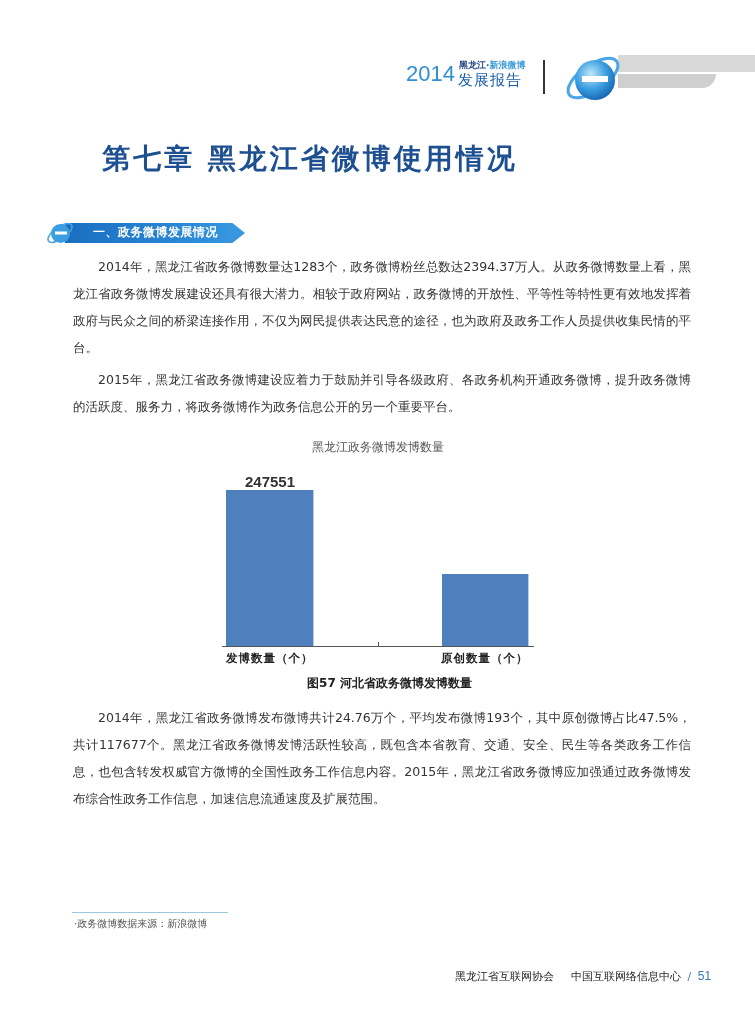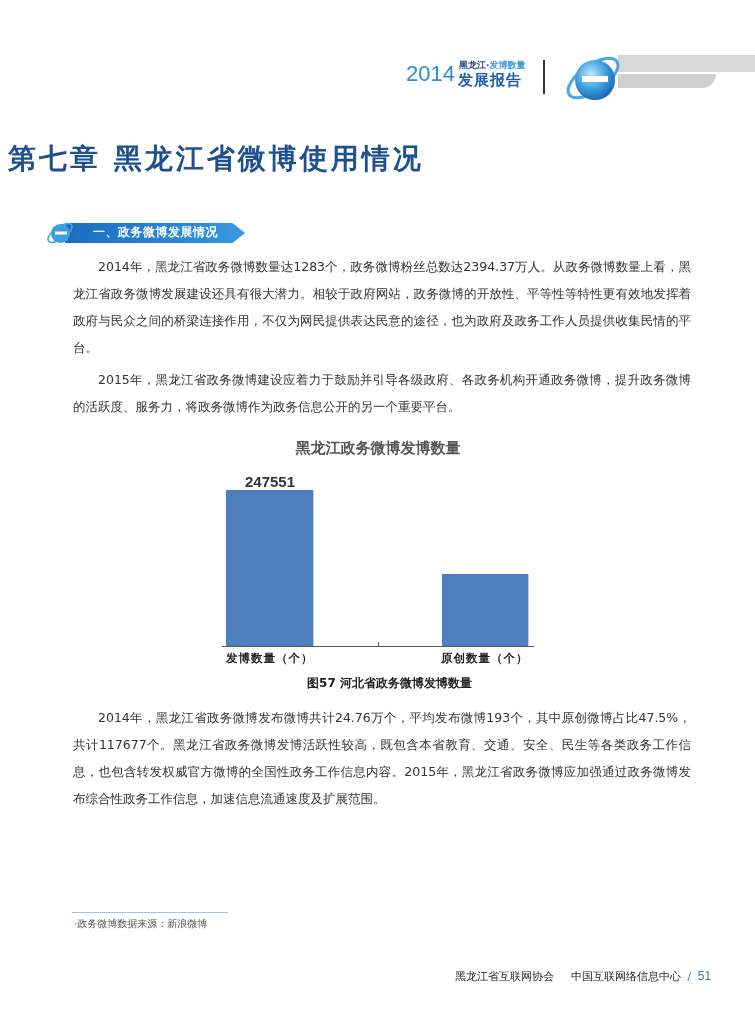--- a/index.html
+++ b/index.html
@@ -4,49 +4,49 @@
 <style>
   html, body { margin:0; padding:0; background:#ffffff; }
   body { width:755px; height:1024px; position:relative; overflow:hidden;
          font-family:"DejaVu Sans", sans-serif; color:#333; }
 
   
   .hdr-year { position:absolute; left:406px; top:61px; font-size:22px; color:#2f8fd0;
               font-family:"Liberation Sans", sans-serif; letter-spacing:0px; }
   .hdr-small { position:absolute; left:459px; top:59px; font-size:9px; color:#2a4e8a; font-weight:bold; white-space:nowrap; }
   .hdr-small .blue { color:#3a9ad8; }
-  .hdr-big { position:absolute; left:458px; top:71px; font-size:15px; color:#1e5ea8; font-weight:bold; letter-spacing:1px; }
+  .hdr-big { position:absolute; left:458px; top:71px; font-size:15px; color:#1e5ea8; font-weight:normal; letter-spacing:1px; }
   .hdr-divider { position:absolute; left:543px; top:60px; width:2px; height:34px; background:#333; }
   .hdr-bar1 { position:absolute; left:618px; top:55px; width:137px; height:17px; background:#d8d8d8; }
   .hdr-bar2 { position:absolute; left:618px; top:74px; width:98px; height:14px; background:#cfcfcf;
               border-bottom-right-radius:14px; }
   .ie-logo { position:absolute; left:562px; top:48px; width:62px; height:60px; }
 
   
-  .chapter-title { position:absolute; left:8px; width:620px; top:140px; text-align:left;
+  .chapter-title { position:absolute; left:0; width:620px; top:140px; text-align:center;
                    font-family:"DejaVu Serif", serif; font-size:28px; color:#1d4f91; font-weight:bold; letter-spacing:3px; }
 
   
   .section-wrap { position:absolute; left:45px; top:218px; width:215px; height:30px; }
   .section-bar { position:absolute; left:20px; top:5px; width:180px; height:20px;
                  background:linear-gradient(90deg,#1a6ec0,#2b8ad8 70%,#3a9ae0);
                  clip-path:polygon(0 0, 93% 0, 100% 50%, 93% 100%, 0 100%); }
   .section-label { position:absolute; left:48px; top:6px; font-size:12px; color:#fff; font-weight:bold; white-space:nowrap; letter-spacing:0.5px; }
   .section-icon { position:absolute; left:0; top:0; width:30px; height:30px; }
 
   
   .para { position:absolute; left:73px; width:618px; font-size:12.5px; line-height:27px; color:#333;
           text-indent:25px; text-align:justify; margin:0; }
   .p1 { top:253px; }
   .p2 { top:366px; }
   .p3 { top:704px; }
 
   
   .chart-title { position:absolute; left:220px; width:316px; top:439px; text-align:center;
-                 font-size:15px; color:#555; font-weight:bold; }
+                 font-size:12px; color:#555; font-weight:normal; }
   .bar { position:absolute; background:#4f7fbd; box-shadow:1px 0 0 #b9cce6; }
   .bar-val { position:absolute; text-align:center; font-size:15px; color:#333; font-weight:bold; font-family:"Liberation Sans", sans-serif; }
   .axis-line { position:absolute; left:222px; top:646px; width:312px; height:1px; background:#555; }
   .axis-tick { position:absolute; left:378px; top:642px; width:1px; height:4px; background:#555; }
   .cat-label { position:absolute; top:651px; font-size:11.5px; color:#222; font-weight:bold; letter-spacing:1px; white-space:nowrap; }
   .fig-caption { position:absolute; left:12px; width:755px; top:675px; text-align:center; font-size:12px; color:#222; font-weight:bold; }
 
   
   .foot-rule { position:absolute; left:72px; top:912px; width:156px; height:1px; background:#9cc8dc; }
   .footnote { position:absolute; left:74px; top:917px; font-size:10px; color:#555; font-family:"DejaVu Serif", serif; white-space:nowrap; }
@@ -54,21 +54,21 @@
   
   .footer { position:absolute; left:455px; top:969px; font-size:11px; color:#222; white-space:nowrap; }
   .footer .sep { color:#3a78b8; margin:0 3px; }
   .footer .page { color:#3a78b8; font-family:"Liberation Sans", sans-serif; font-size:12px; }
 </style>
 </head>
 <body>
 
 <div>
   <div class="hdr-year">2014</div>
-  <div class="hdr-small"><span>黑龙江·</span><span class="blue">发博数量</span></div>
+  <div class="hdr-small"><span>黑龙江·</span><span class="blue">新浪微博</span></div>
   <div class="hdr-big">发展报告</div>
   <div class="hdr-divider"></div>
   <div class="hdr-bar1"></div>
   <div class="hdr-bar2"></div>
   <svg class="ie-logo" viewBox="0 0 62 60">
     <defs>
       <radialGradient id="eg" cx="40%" cy="35%" r="70%">
         <stop offset="0%" stop-color="#bfe6fb"></stop>
         <stop offset="55%" stop-color="#3a9ee0"></stop>
         <stop offset="100%" stop-color="#1560b0"></stop>

